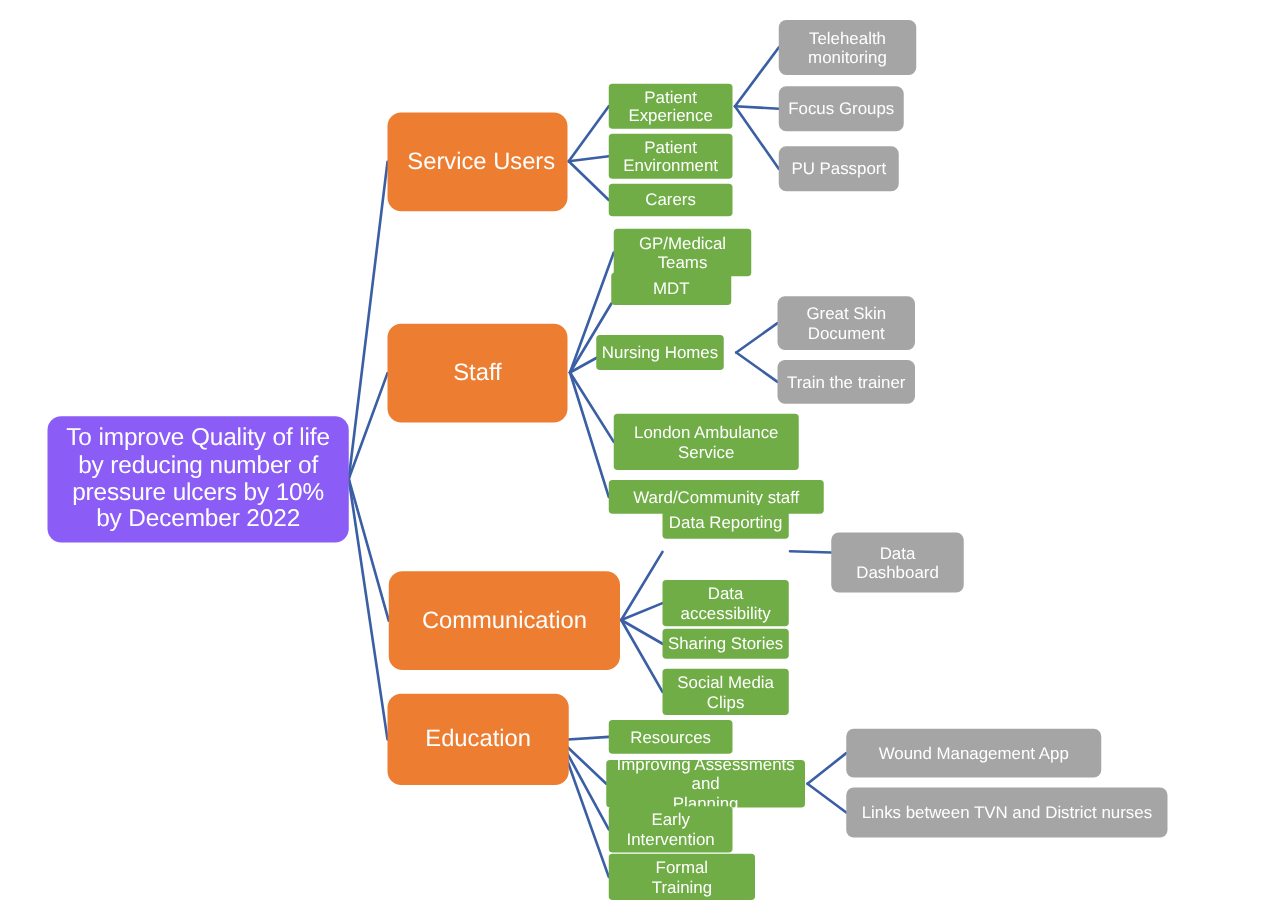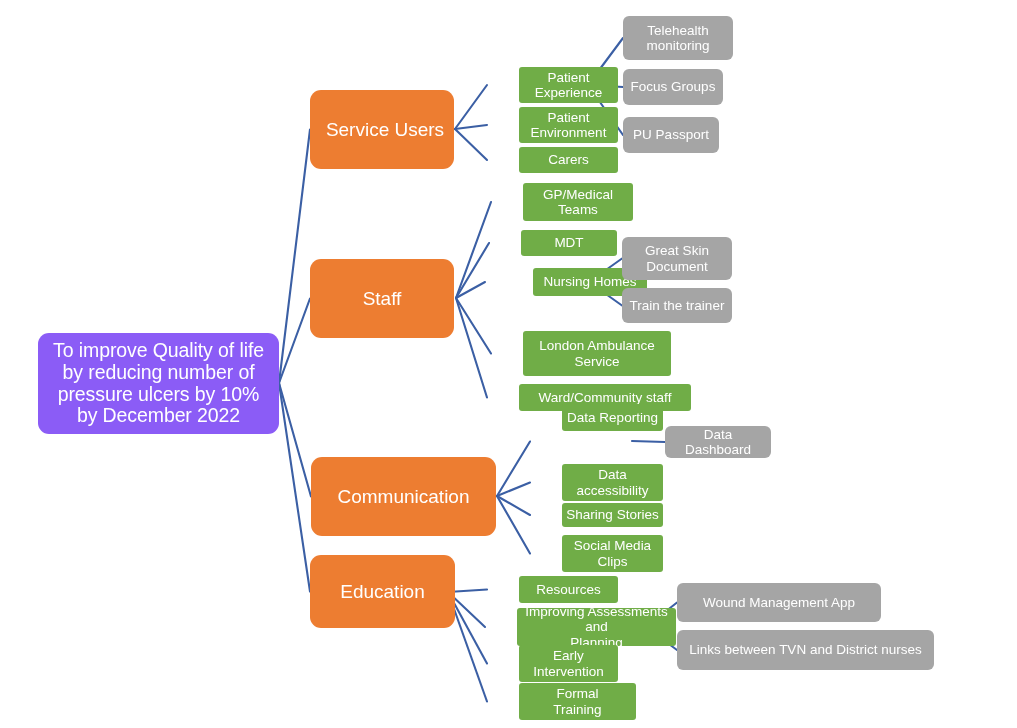--- a/index.html
+++ b/index.html
@@ -40,21 +40,20 @@
   }
   .node.level1{
     background:#ed7d31;
     border-radius:11px;
     font-size:19px;
   }
   .node.level2{
     background:#70ad47;
     border-radius:3px;
     font-size:13.5px;
-    margin-left:32px;
   }
   .node.level3{
     background:#a5a5a5;
     border-radius:6px;
     font-size:13.5px;
   }
   .node .txt{display:block;white-space:pre-line;}
 </style>
 </head>
 <body>
@@ -123,24 +122,24 @@
       <div class="node level2" style="left: 487px; top: 147px; width: 99px; height: 26px;">
         <span class="txt">Carers</span>
       </div>
       <div class="node level1" style="left: 310px; top: 259px; width: 144px; height: 79px;">
         <span class="txt">Staff</span>
       </div>
       <div class="node level2" style="left: 491px; top: 183px; width: 110px; height: 38px;">
         <span class="txt">GP/Medical
 Teams</span>
       </div>
-      <div class="node level2" style="left: 489px; top: 230px; width: 96px; height: 26px;">
+      <div class="node level2" style="left: 489px; top: 218px; width: 96px; height: 26px;">
         <span class="txt">MDT</span>
       </div>
-      <div class="node level2" style="left: 501px; top: 268px; width: 114px; height: 28px;">
+      <div class="node level2" style="left: 477px; top: 268px; width: 102px; height: 28px;">
         <span class="txt">Nursing Homes</span>
       </div>
       <div class="node level3" style="left: 622px; top: 237px; width: 110px; height: 43px;">
         <span class="txt">Great Skin
 Document</span>
       </div>
       <div class="node level3" style="left: 622px; top: 288px; width: 110px; height: 35px;">
         <span class="txt">Train the trainer</span>
       </div>
       <div class="node level2" style="left: 491px; top: 331px; width: 148px; height: 45px;">
@@ -149,21 +148,21 @@
       </div>
       <div class="node level2" style="left: 487px; top: 384px; width: 172px; height: 27px;">
         <span class="txt">Ward/Community staff</span>
       </div>
       <div class="node level1" style="left: 311px; top: 457px; width: 185px; height: 79px;">
         <span class="txt">Communication</span>
       </div>
       <div class="node level2" style="left: 530px; top: 404px; width: 101px; height: 27px;">
         <span class="txt">Data Reporting</span>
       </div>
-      <div class="node level3" style="left: 665px; top: 426px; width: 106px; height: 32px;">
+      <div class="node level3" style="left: 665px; top: 426px; width: 106px; height: 48px;">
         <span class="txt">Data Dashboard</span>
       </div>
       <div class="node level2" style="left: 530px; top: 464px; width: 101px; height: 37px;">
         <span class="txt">Data
 accessibility</span>
       </div>
       <div class="node level2" style="left: 530px; top: 503px; width: 101px; height: 24px;">
         <span class="txt">Sharing Stories</span>
       </div>
       <div class="node level2" style="left: 530px; top: 535px; width: 101px; height: 37px;">

